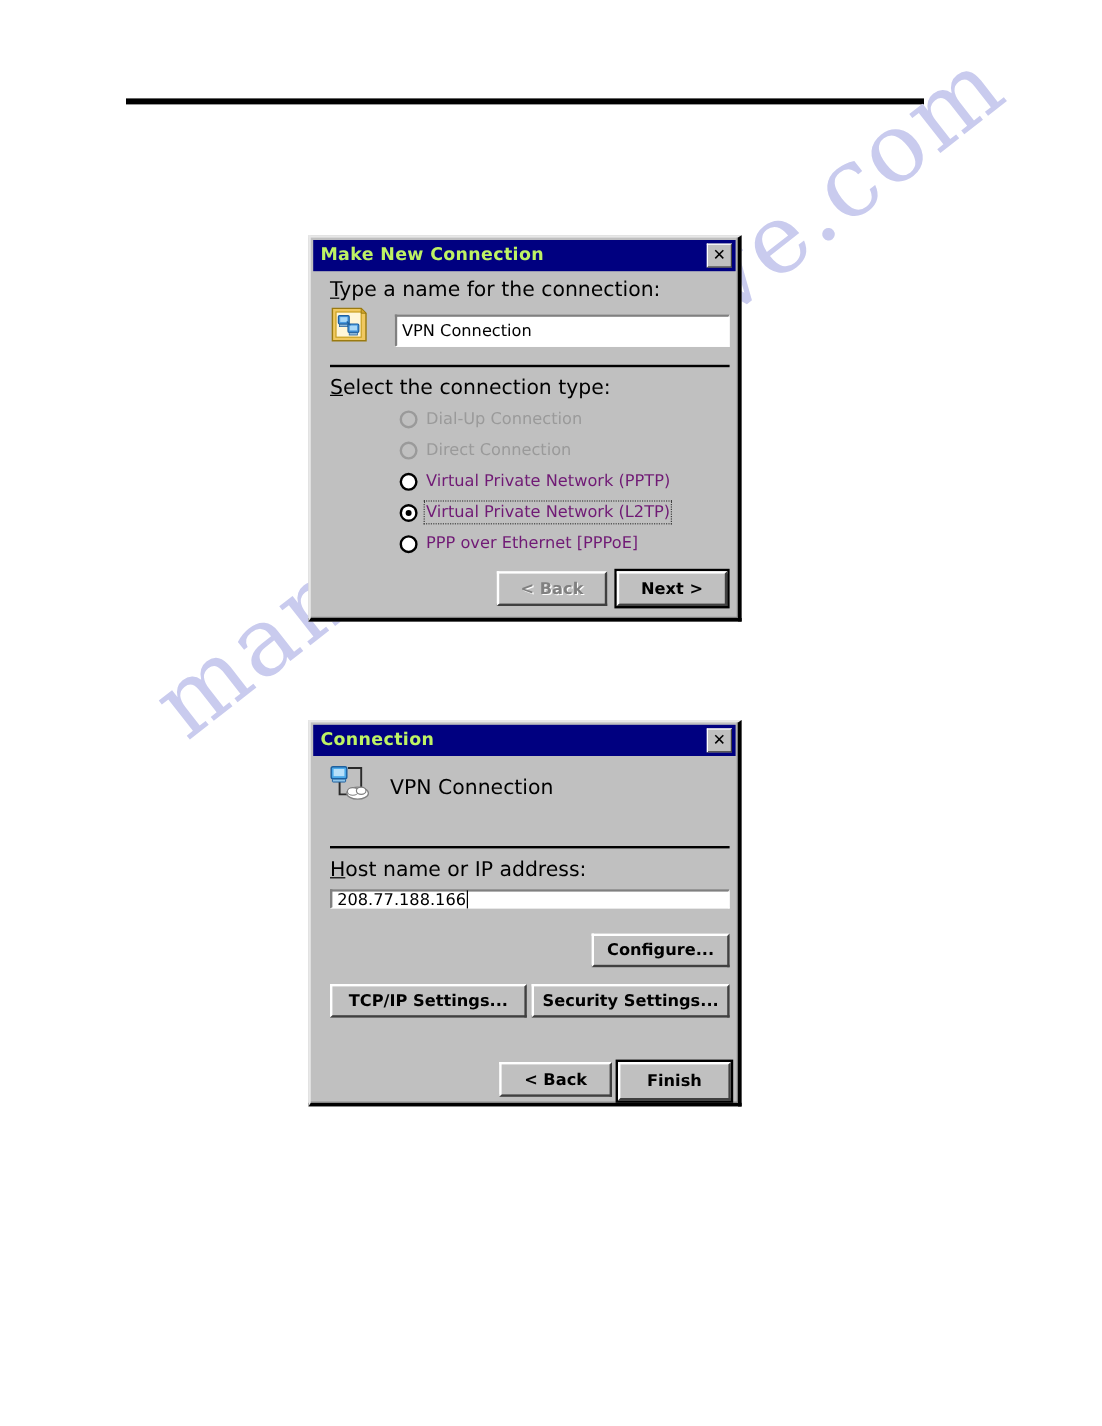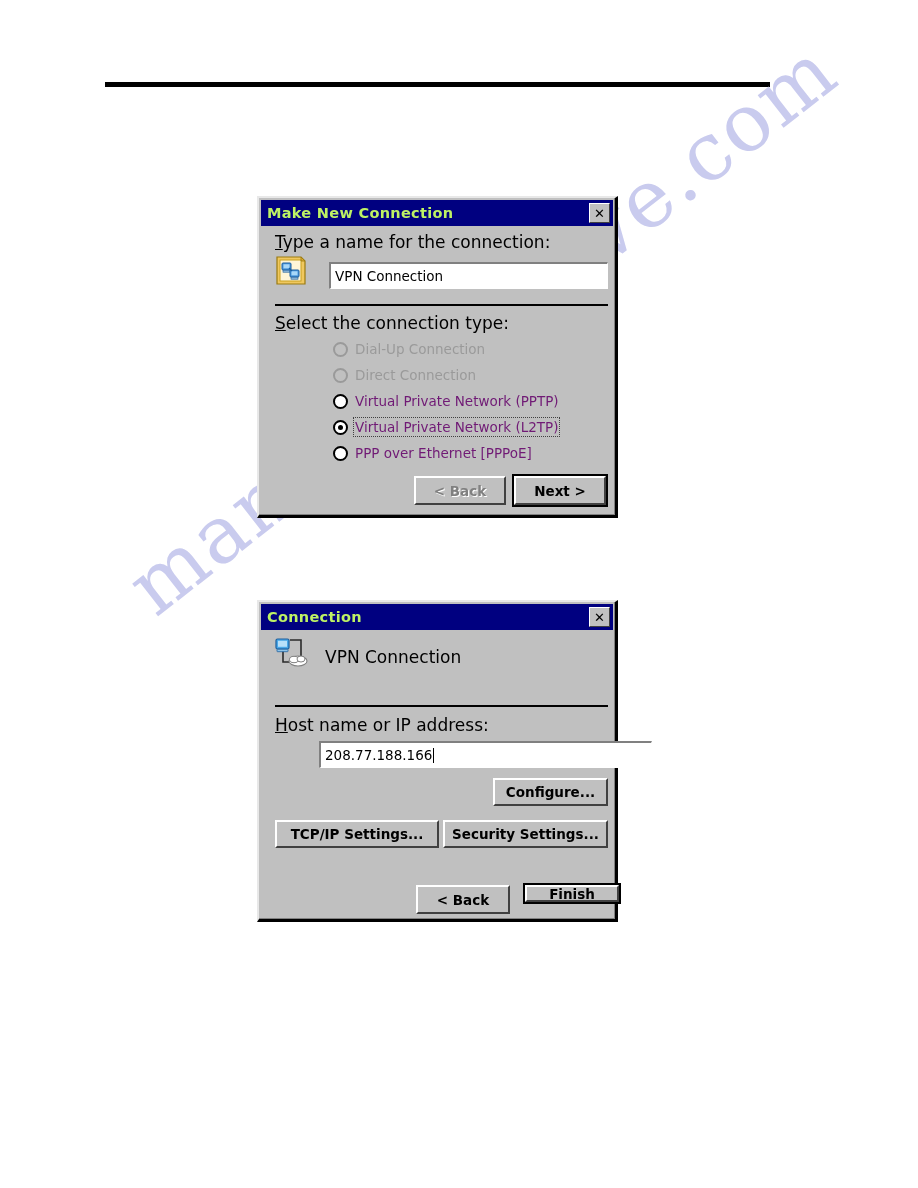--- a/index.html
+++ b/index.html
@@ -323,37 +323,37 @@
         <ellipse cx="28" cy="23" rx="4" ry="3" fill="#ffffff" stroke="#808080" stroke-width="1"></ellipse>
       </svg>
     </div>
 
     <div class="label" style="left:64px; top:17px;">VPN Connection</div>
 
     <div class="hr" style="left:14px; top:75px; width:333px;"></div>
 
     <div class="label" style="left:14px; top:85px;"><span class="ul">H</span><span>ost name or IP address:</span></div>
 
-    <div class="textbox" style="left:14px; top:111px; width:333px; height:27px;margin-left:44px;">
+    <div class="textbox" style="left:14px; top:111px; width:333px; height:16px;">
       <span>208.77.188.166</span>
         <span class="caret"></span>
     </div>
 
     <div class="btn" style="left:232px; top:148px; width:115px; height:28px;">
       <span class="lbl">Configure...</span>
     </div>
 
     <div class="btn" style="left:14px; top:190px; width:164px; height:28px;">
       <span class="lbl">TCP/IP Settings...</span>
     </div>
     <div class="btn" style="left:182px; top:190px; width:165px; height:28px;">
       <span class="lbl">Security Settings...</span>
     </div>
 
     <div class="btn" style="left:155px; top:255px; width:94px; height:29px;">
       <span class="lbl">&lt; Back</span>
     </div>
-    <div class="btn default" style="left:264px; top:255px; width:94px; height:17px;">
+    <div class="btn default" style="left:254px; top:255px; width:94px; height:32px;">
       <span class="lbl">Finish</span>
     </div>
 
   </div>
 </div>
 
 </body></html>

